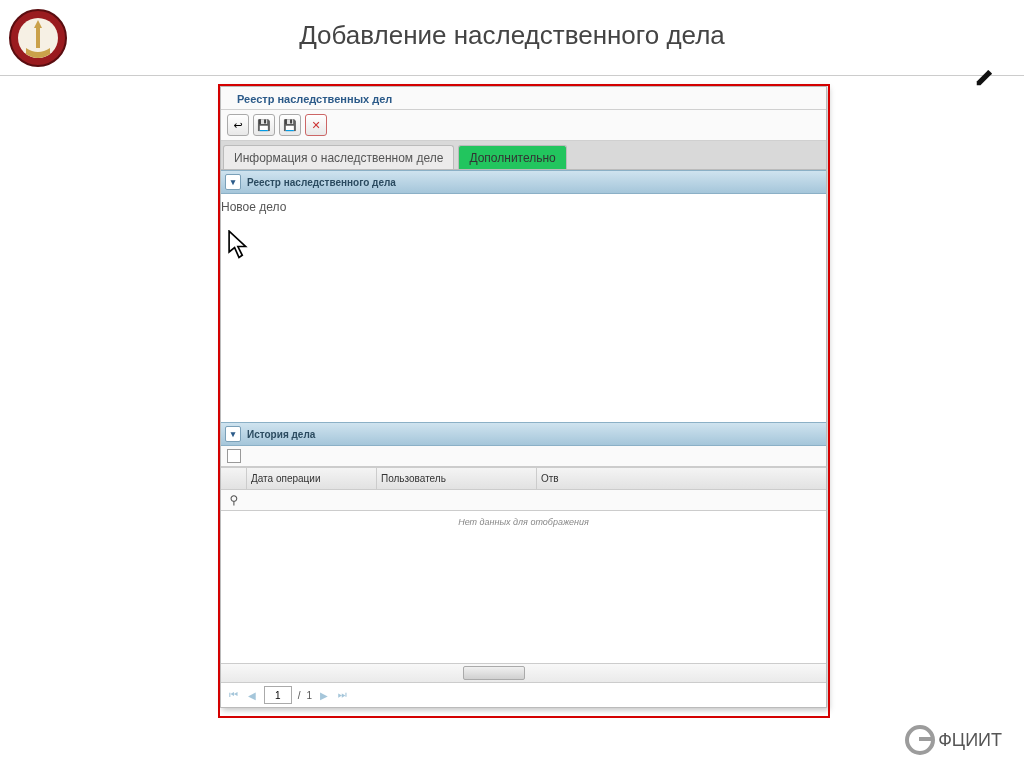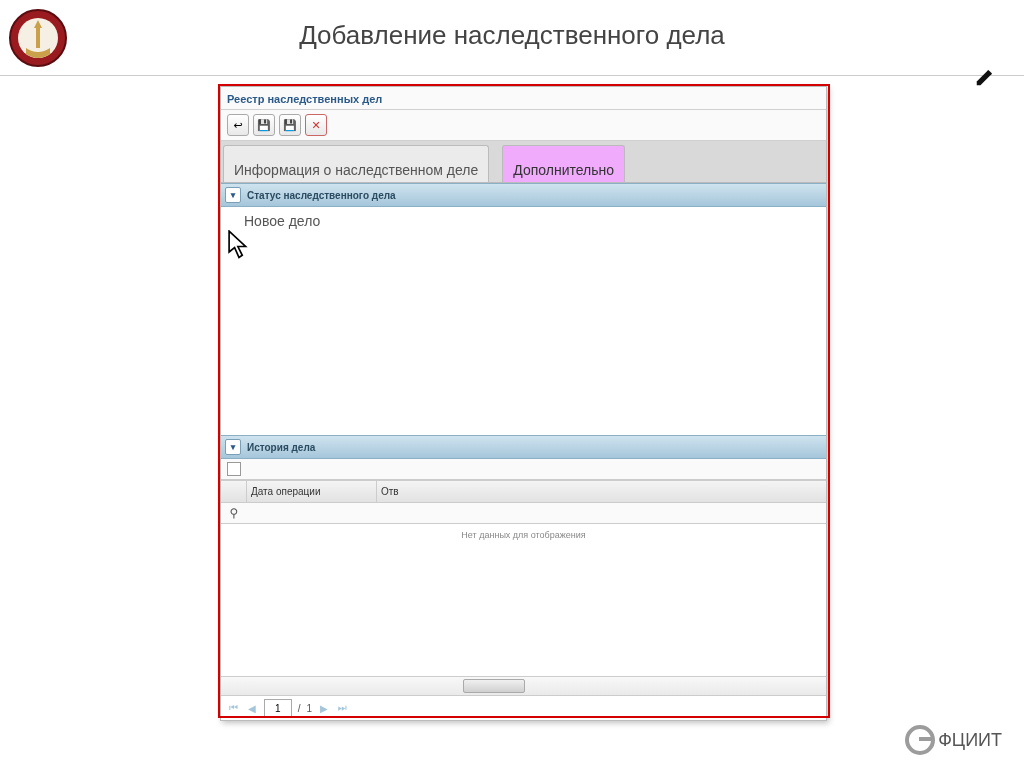--- a/index.html
+++ b/index.html
@@ -2,36 +2,36 @@
 <html><head>
 <meta charset="utf-8">
 <style>
 html,body{margin:0;padding:0;width:1024px;height:767px;font-family:Arial,Helvetica,sans-serif;background:#fff;overflow:hidden}
 .slide{position:relative;width:1024px;height:767px}
 .logo{position:absolute;top:8px;left:8px;width:60px;height:60px}
 .slide-title{position:absolute;top:20px;left:0;right:0;text-align:center;font-size:26px;font-weight:400;color:#444}
 .hr-line{position:absolute;top:75px;left:0;right:0;height:1px;background:#ccc}
 .pen-icon{position:absolute;top:66px;right:28px;width:22px;height:22px}
 .app{position:absolute;top:86px;left:220px;width:605px;background:#fff;border:1px solid #bbb;box-shadow:2px 2px 6px rgba(0,0,0,0.25)}
-.app-title{color:#2b5a89;font-weight:bold;font-size:11px;padding:6px 6px 4px 6px;border-bottom:1px solid #d0d0d0;background:#fafafa}
+.app-title{color:#2b5a89;font-weight:bold;font-size:11px;padding:6px 6px 4px 16px;border-bottom:1px solid #d0d0d0;background:#fafafa}
 .toolbar{display:flex;gap:4px;padding:4px 6px;border-bottom:1px solid #d0d0d0;background:#fafafa}
 .tool-btn{width:20px;height:20px;border:1px solid #aaa;border-radius:3px;background:linear-gradient(#fff,#e8e8e8);display:flex;align-items:center;justify-content:center;font-size:11px;cursor:pointer}
 .tabs-row{display:flex;align-items:flex-end;background:#d9d9d9;border-bottom:1px solid #bbb;padding:4px 2px 0 2px}
-.tab{font-size:14px;color:#555;padding:16px 10px 4px;background:#ecebeb;border:1px solid #bbb;border-bottom:none;border-radius:3px 3px 0 0;margin-right:13px;cursor:pointer}
-.tab.active{background:#f0abfc;color:#333}
+.tab{font-size:12px;color:#555;padding:5px 10px 4px;background:#ecebeb;border:1px solid #bbb;border-bottom:none;border-radius:3px 3px 0 0;margin-right:4px;cursor:pointer}
+.tab.active{background:#22c55e;color:#333}
 .panel-header{display:flex;align-items:center;gap:6px;background:linear-gradient(#cfe3ef,#a5c6da);border:1px solid #8bb0c6;border-left:none;border-right:none;padding:3px 4px;color:#2b4b60;font-size:10px;font-weight:bold}
 .collapse-btn{width:14px;height:14px;background:#fff;border:1px solid #7aa0b8;border-radius:2px;display:flex;align-items:center;justify-content:center;font-size:9px;color:#2b5a89;cursor:pointer}
-.status-body{padding:6px 23px;font-size:14px;color:#555;min-height:16px}
+.status-body{padding:6px 0;font-size:12px;color:#555;min-height:16px}
 .big-empty{height:200px;background:#fff}
 .grid-header{display:grid;grid-template-columns:26px 130px 160px 220px 60px;background:linear-gradient(#f4f4f4,#e2e2e2);border-top:1px solid #ccc;border-bottom:1px solid #ccc}
 .grid-header>div{font-size:10px;color:#333;text-align:left;padding:5px 4px;border-right:1px solid #ccc}
 .grid-header>div:last-child{border-right:none}
 .filter-row{display:flex;align-items:center;border-bottom:1px solid #ccc;padding:3px 6px;background:#fafafa}
 .funnel{width:14px;height:14px;display:flex;align-items:center;justify-content:center;font-size:12px;color:#555}
-.nodata{text-align:center;font-size:9px;color:#888;padding:6px 0}
+.nodata{text-align:center;font-size:9px;font-style:italic;color:#888;padding:6px 0}
 .big-grid-space{height:130px;background:#fff}
 .h-scrollbar{height:18px;background:linear-gradient(#f8f8f8,#eaeaea);border-top:1px solid #ccc;position:relative}
 .h-scroll-thumb{position:absolute;top:2px;left:40%;width:60px;height:12px;background:linear-gradient(#f0f0f0,#d0d0d0);border:1px solid #aaa;border-radius:2px}
 .pager{display:flex;align-items:center;gap:6px;padding:3px 6px;background:#fff;border-top:1px solid #ccc;font-size:10px;color:#555}
 .pager .nav{color:#a5c6da;cursor:pointer;padding:0 2px}
 .pager .page-box{width:22px;height:14px;border:1px solid #aaa;text-align:center;font-size:10px}
 .red-frame{position:absolute;top:84px;left:218px;width:608px;height:630px;border:2px solid #d40000;pointer-events:none}
 .cursor{position:absolute;top:230px;left:228px;width:22px;height:28px;pointer-events:none}
 .footer-logo{position:absolute;bottom:12px;right:22px;display:flex;align-items:center;gap:3px;color:#555;font-size:18px}
 .footer-logo .circ{width:30px;height:30px;border:4px solid #9c9c9c;border-radius:50%;position:relative;box-sizing:border-box}
@@ -80,37 +80,38 @@
         </div>
     </div>
 
     <div class="tabs-row">
       <div class="tab">Информация о наследственном деле</div>
       <div class="tab active">Дополнительно</div>
     </div>
 
     <div class="panel-header">
       <div class="collapse-btn">▾</div>
-      <span>Статус наследственного дела</span>
+      <span>Реестр наследственного дела</span>
     </div>
     <div class="status-body">Новое дело</div>
     <div class="big-empty"></div>
 
     <div class="panel-header">
       <div class="collapse-btn">▾</div>
       <span>История дела</span>
     </div>
 
     <div style="display:flex;align-items:center;border-bottom:1px solid #ccc;padding:3px 6px;background:#fafafa">
       <div style="width:12px;height:12px;border:1px solid #999;background:#fff"></div>
     </div>
 
     <div class="grid-header">
       <div></div>
       <div>Дата операции</div>
+      <div>Пользователь</div>
       <div>Отв</div>
     </div>
 
     <div class="filter-row">
       <div class="funnel">⚲</div>
     </div>
 
     <div class="nodata">Нет данных для отображения</div>
     <div class="big-grid-space"></div>
 

